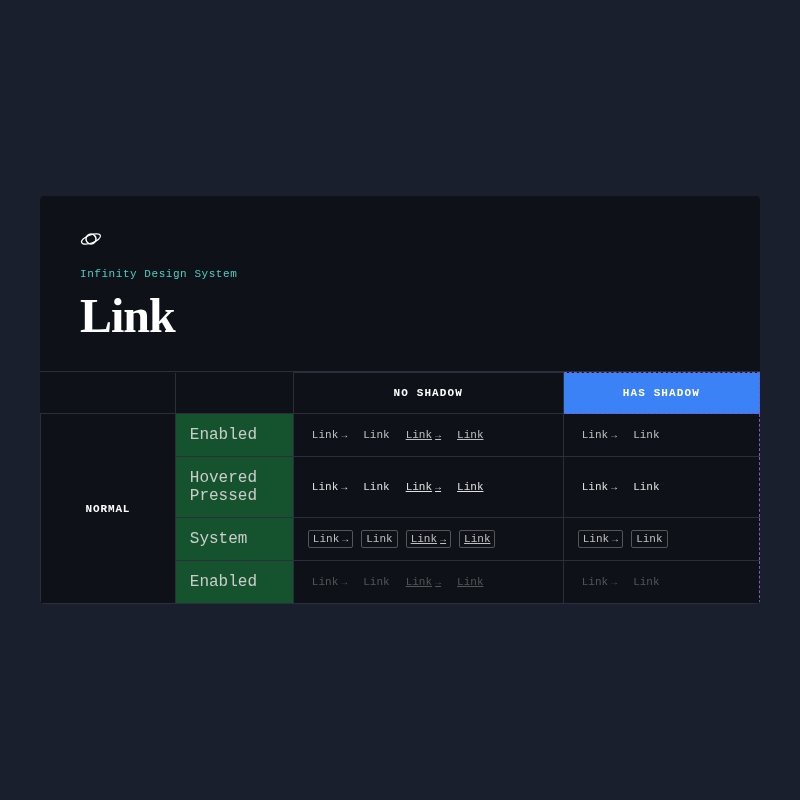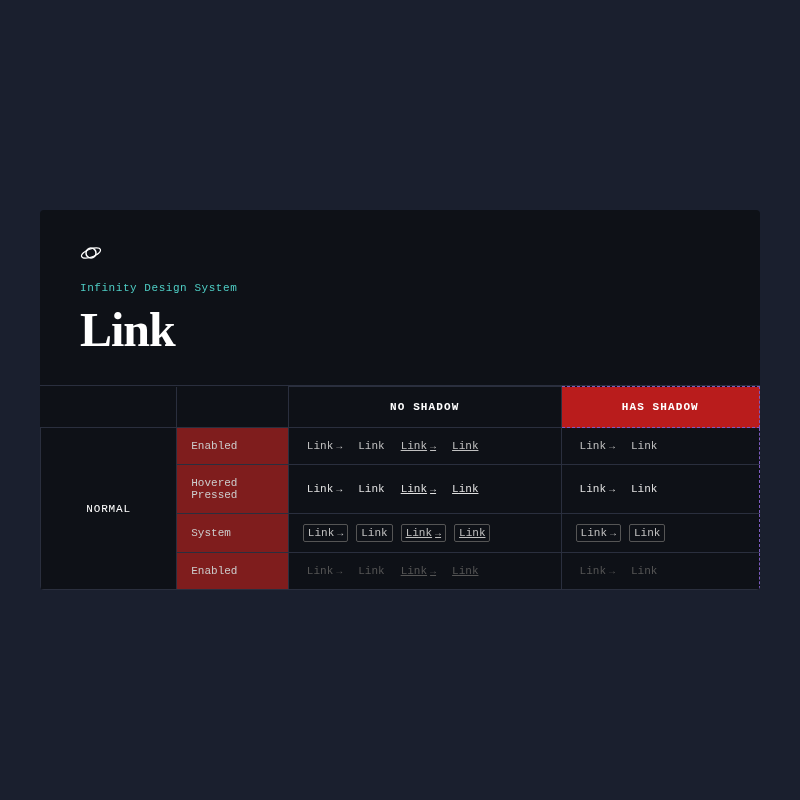--- a/index.html
+++ b/index.html
@@ -74,50 +74,50 @@
       border-left: none;
       border-top: none;
     }
 
     thead th.no-shadow-header {
       background: #0e1117;
       color: #ffffff;
     }
 
     thead th.has-shadow-header {
-      background: #b91c1c;
+      background: #3b82f6;
       color: #ffffff;
     }
 
     tbody tr {
       border-bottom: 1px solid #2a2f3e;
     }
 
     td {
       border: 1px solid #2a2f3e;
       vertical-align: middle;
     }
 
     .row-label-cell {
       padding: 12px 32px;
       font-size: 11px;
-      font-weight: 400;
+      font-weight: 700;
       letter-spacing: 0.08em;
       color: #ffffff;
       text-align: center;
       width: 100px;
       background: #0e1117;
     }
 
     .state-label-cell {
       padding: 12px 14px;
-      font-size: 11px;
+      font-size: 16px;
       color: #cccccc;
       width: 90px;
-      background: #7f1d1d;
+      background: #14532d;
     }
 
     .links-cell {
       padding: 10px 14px;
       background: #0e1117;
     }
 
     .link-group {
       display: flex;
       align-items: center;

